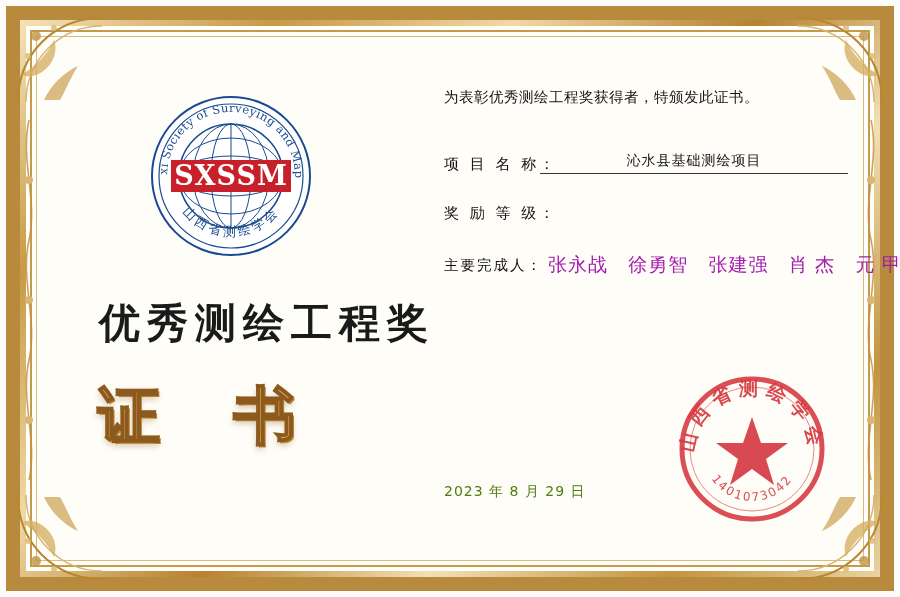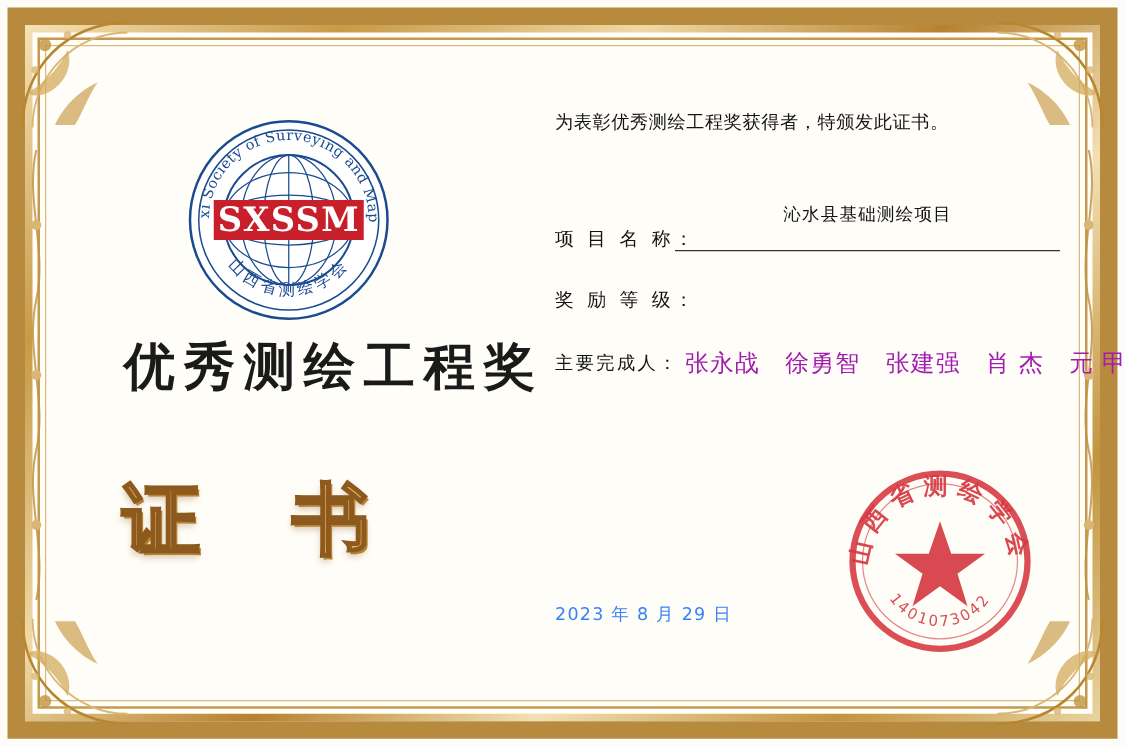--- a/index.html
+++ b/index.html
@@ -89,21 +89,21 @@
     top: 50px;
     width: 164px;
     height: 164px;
   }
   .emblem svg { display: block; }
 
   
   .award-title {
     position: absolute;
     left: 28px;
-    top: 222px;
+    top: 252px;
     width: 390px;
     text-align: center;
     font-family: "DejaVu Serif", serif;
     font-size: 41px;
     font-weight: bold;
     letter-spacing: 7px;
     color: #1a1a1a;
     white-space: nowrap;
   }
   .zhengshu {
@@ -129,60 +129,60 @@
     position: absolute;
     left: 400px;
     top: 44px;
     width: 404px;
   }
   .intro-line {
     font-family: "DejaVu Sans", sans-serif;
     font-size: 14.5px;
     color: #141414;
     letter-spacing: 0.5px;
-    margin-bottom: 56px;
+    margin-bottom: 44px;
     white-space: nowrap;
   }
   .field-row {
     display: flex;
     align-items: flex-end;
     margin-bottom: 30px;
   }
   .field-label {
     font-family: "DejaVu Sans", sans-serif;
     font-size: 15px;
     color: #111;
     letter-spacing: 3px;
     width: 96px;
     flex: 0 0 96px;
     white-space: nowrap;
   }
   .field-value-line {
     flex: 1;
     border-bottom: 1px solid #333;
     text-align: center;
-    padding-bottom: 19px;
+    padding-bottom: 3px;
   }
   .field-value {
     font-family: "DejaVu Sans", sans-serif;
     font-size: 14px;
     color: #111;
     letter-spacing: 1px;
   }
   .field-value.big {
     font-family: "DejaVu Serif", serif;
     font-size: 22px;
     font-weight: bold;
     letter-spacing: 10px;
     text-indent: 10px;
   }
 
   .members-row {
     display: flex;
-    align-items: flex-start;
+    align-items: center;
     margin-top: 20px;
   }
   .members-label {
     font-family: "DejaVu Sans", sans-serif;
     font-size: 14.5px;
     color: #111;
     letter-spacing: 2px;
     width: 104px;
     flex: 0 0 104px;
     white-space: nowrap;
@@ -214,21 +214,21 @@
   .cert-no {
     font-family: "DejaVu Sans", sans-serif;
     font-size: 13.5px;
     color: #111;
     letter-spacing: 0.5px;
     white-space: nowrap;
   }
   .issue-date {
     font-family: "DejaVu Sans", sans-serif;
     font-size: 14px;
-    color: #3b82f6;
+    color: #4d7c0f;
     letter-spacing: 1px;
     white-space: nowrap;
     margin-right: 0;
   }
 
   
   .seal {
     position: absolute;
     right: 28px;
     bottom: 28px;

